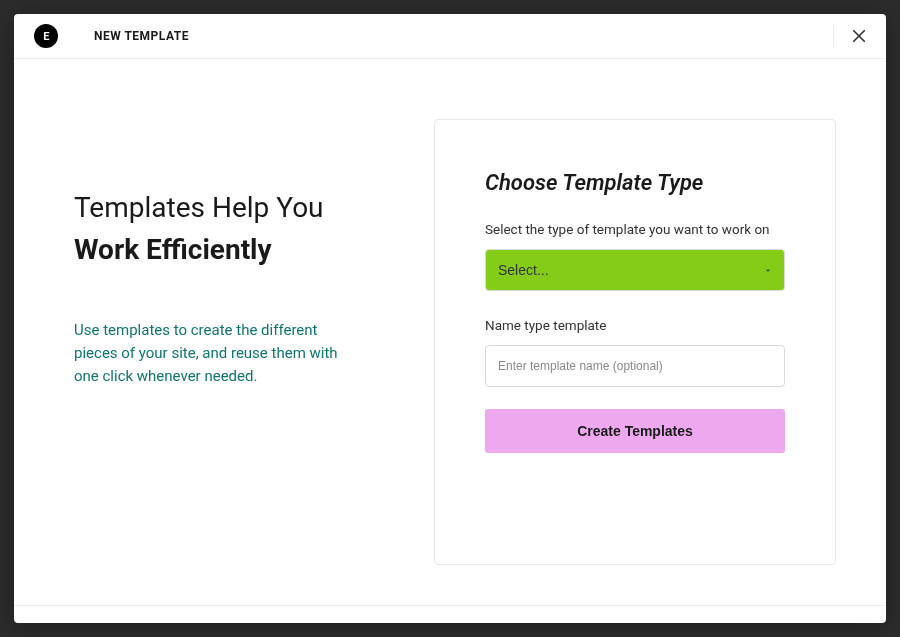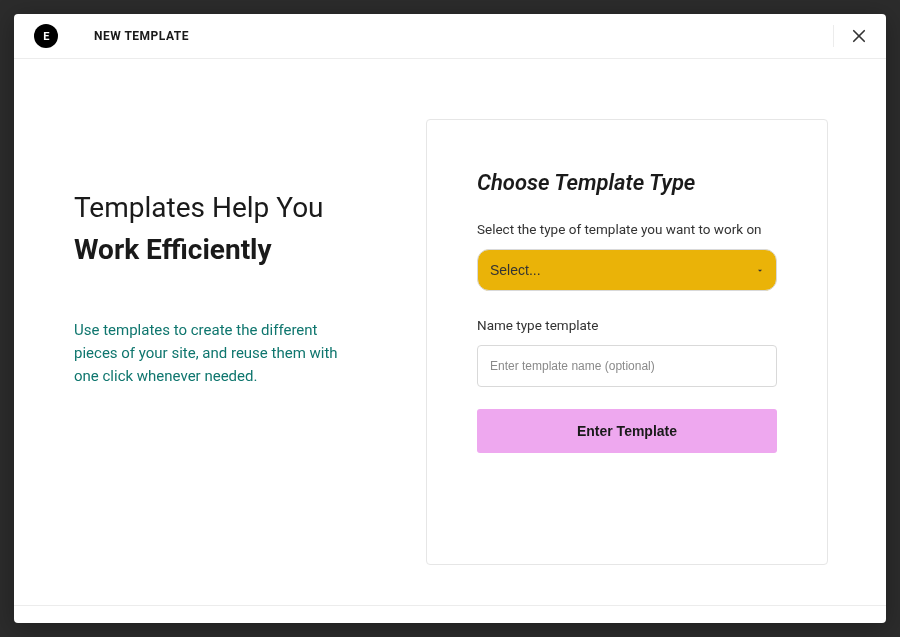--- a/index.html
+++ b/index.html
@@ -60,21 +60,21 @@
       padding: 2px 0 2px 16px;
       cursor: pointer;
       color: #333;
       display: flex;
       align-items: center;
     }
     .body {
       flex: 1;
       display: flex;
       padding: 60px 34px 40px 60px;
-      gap: 32px;
+      gap: 40px;
     }
     .left-col {
       flex: 0 0 320px;
       padding-top: 70px;
     }
     .promo-title {
       font-size: 28px;
       line-height: 1.35;
       font-weight: 400;
       color: #1a1a1a;
@@ -118,22 +118,22 @@
       display: block;
     }
     .select-wrap {
       position: relative;
       margin-bottom: 26px;
     }
     .select {
       width: 100%;
       height: 42px;
       border: 1px solid #d9d9d9;
-      border-radius: 12px;
-      background: #eab308;
+      border-radius: 4px;
+      background: #84cc16;
       padding: 0 36px 0 12px;
       font-size: 14px;
       color: #333;
       appearance: none;
       cursor: pointer;
     }
     .caret {
       position: absolute;
       right: 12px;
       top: 50%;
@@ -206,19 +206,19 @@
           <span class="caret">
             <svg width="10" height="10" viewBox="0 0 24 24" fill="currentColor">
                 <path d="M7 10l5 5 5-5z"></path>
               </svg>
           </span>
         </div>
 
         <label class="field-label">Name type template</label>
         <input type="text" class="text-input" placeholder="Enter template name (optional)" style="">
 
-        <button class="submit-btn">Enter Template</button>
+        <button class="submit-btn">Create Templates</button>
       </div>
     </div>
   </div>
 
   <div class="footer-line"></div>
 </div>
 
 </body></html>

